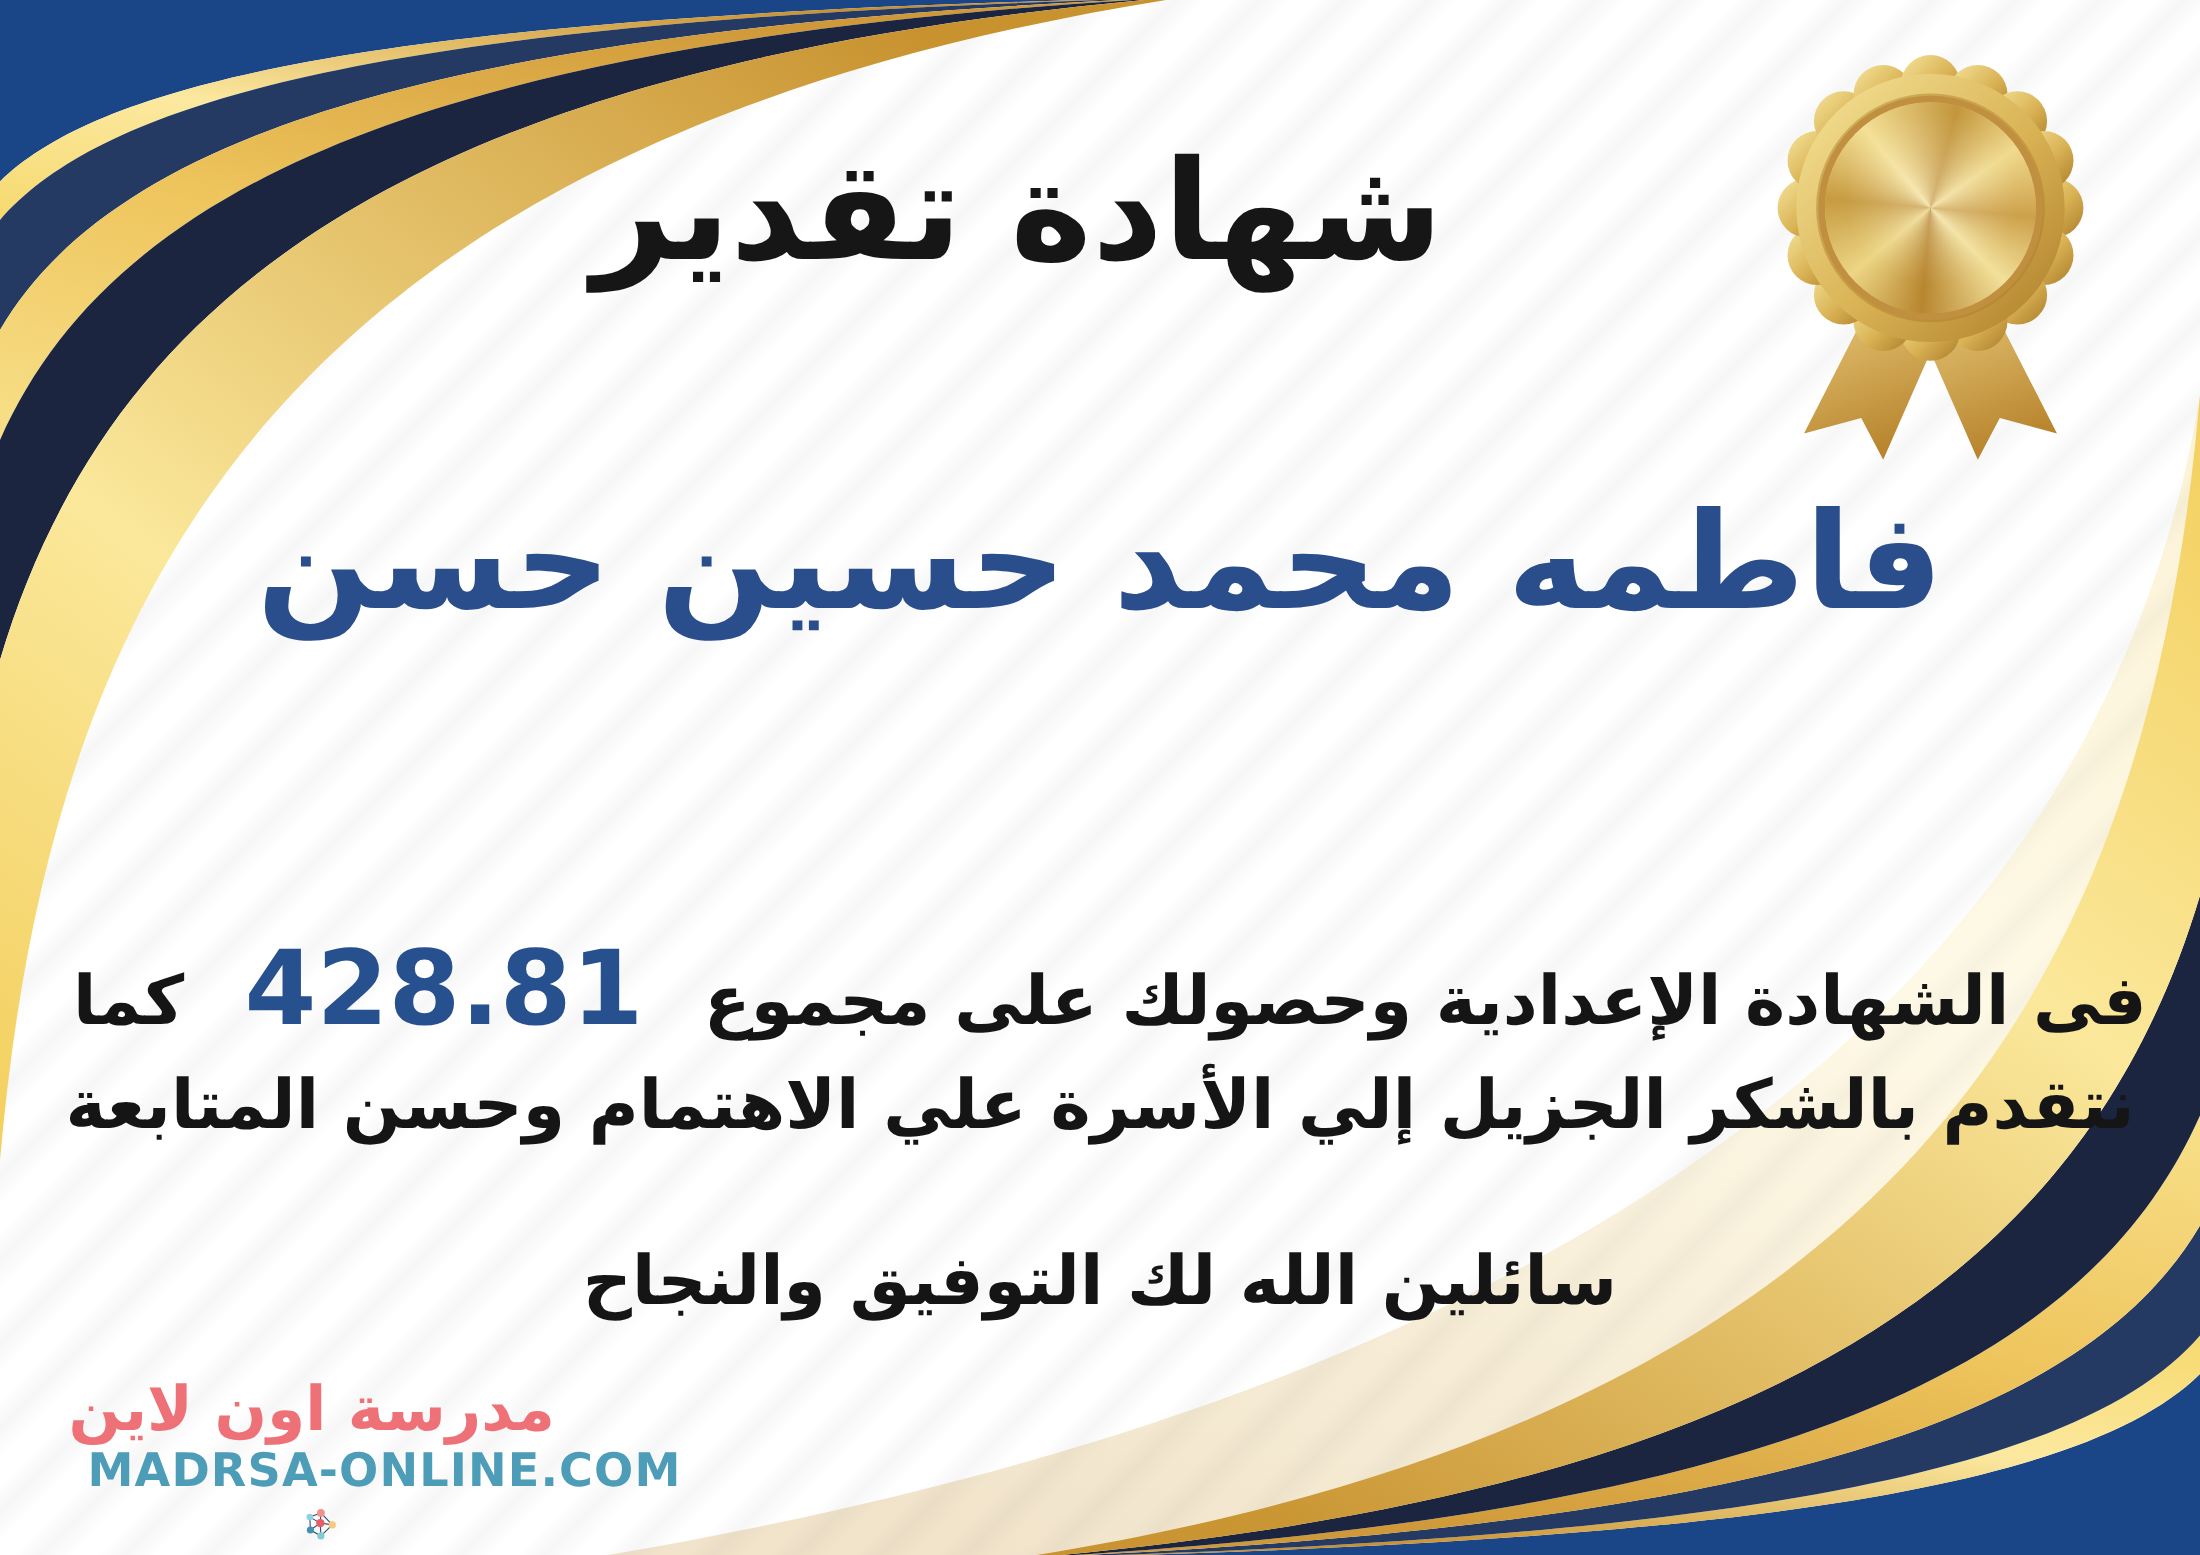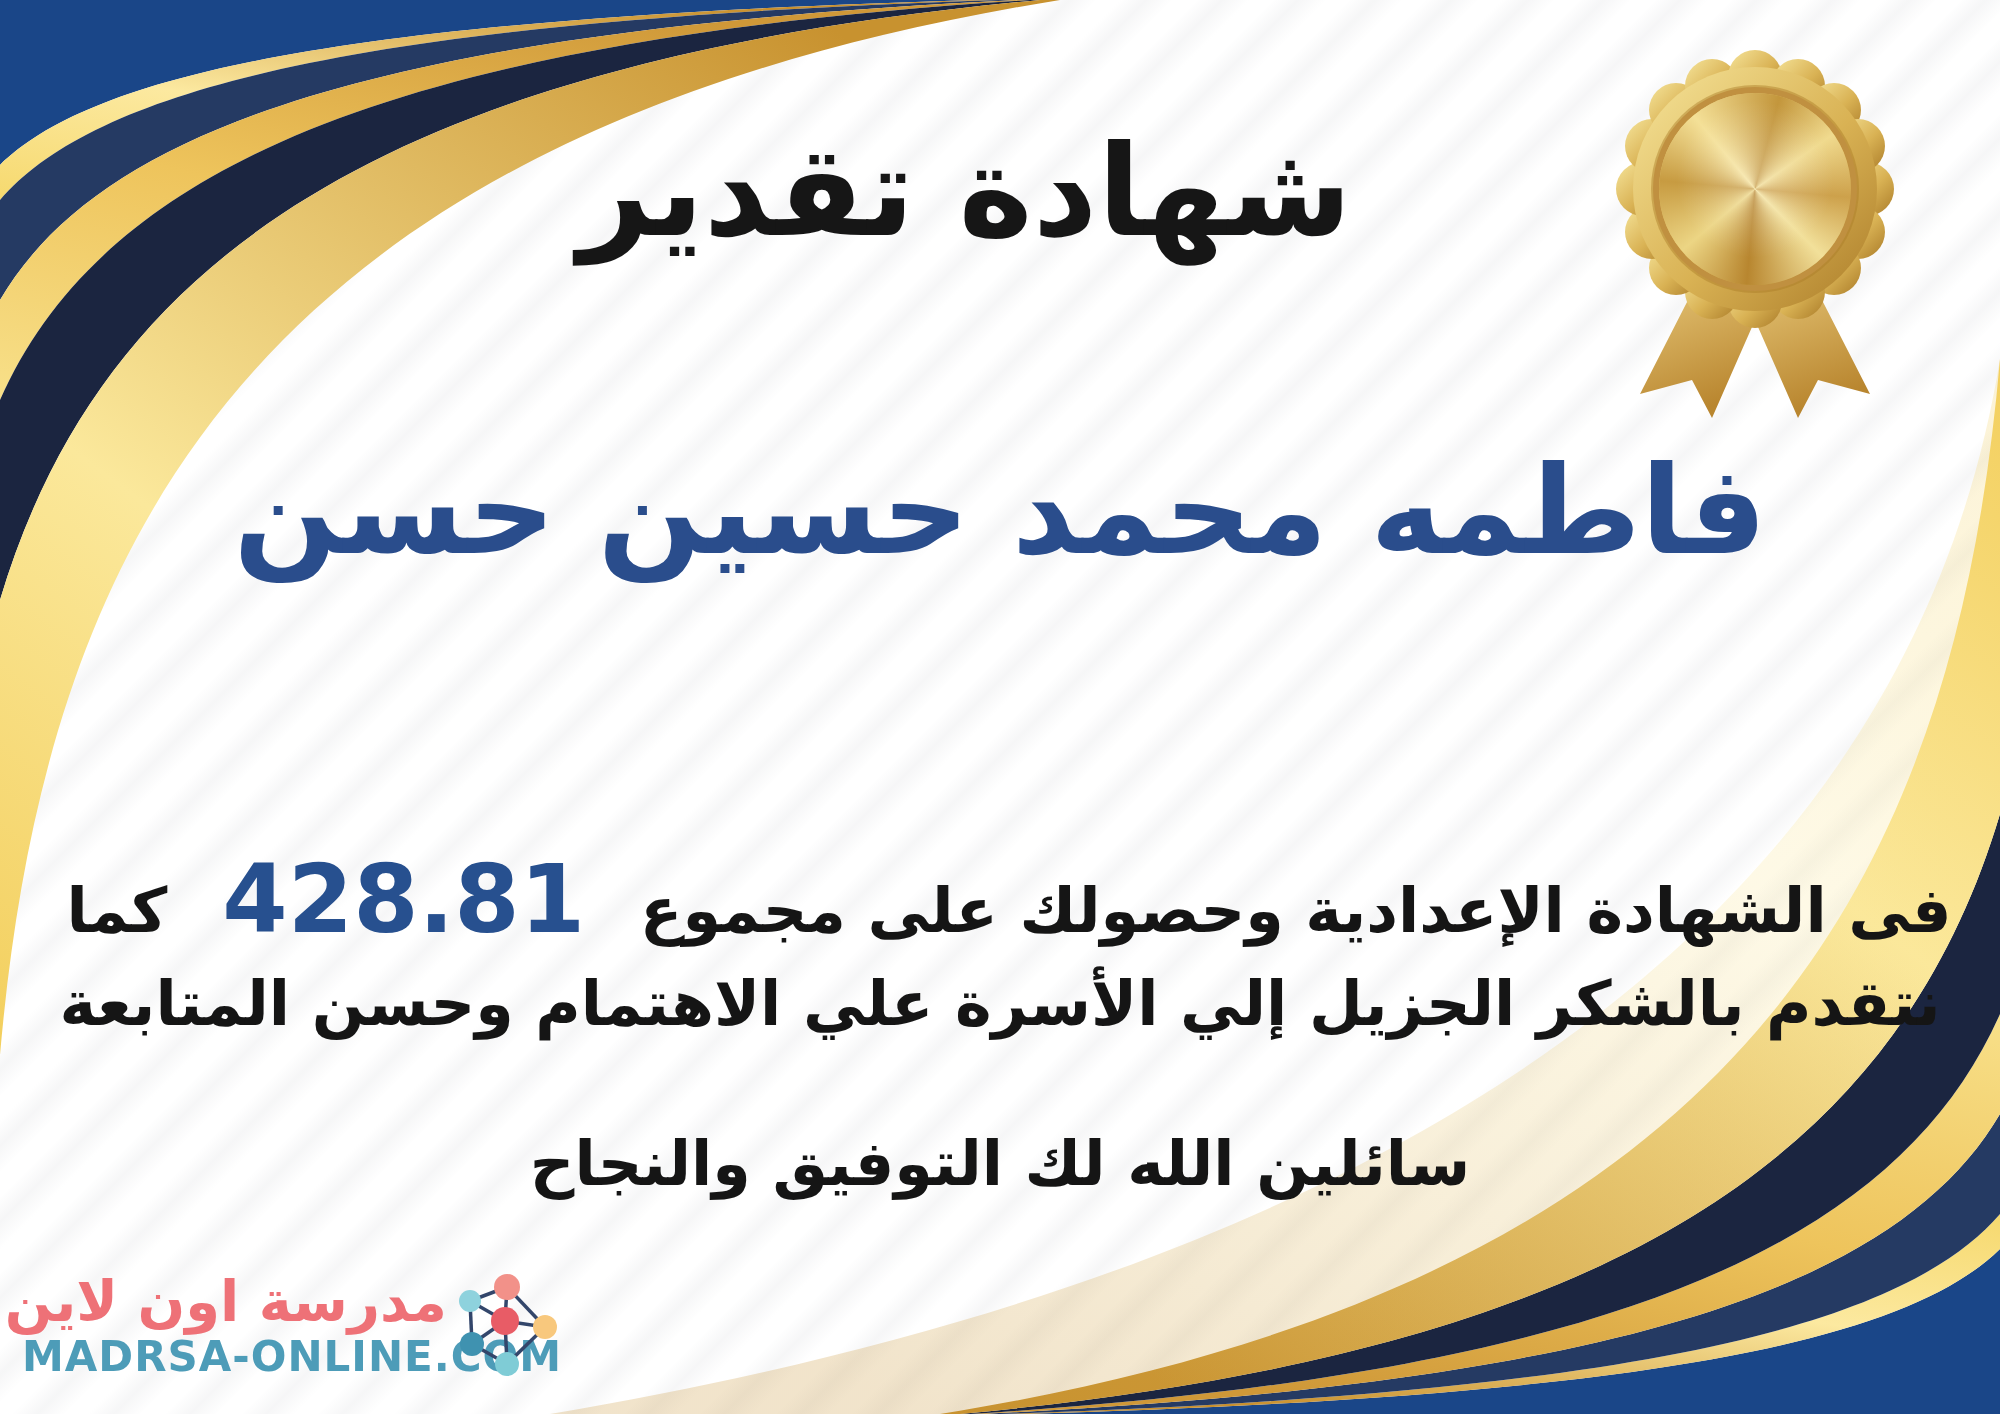--- a/index.html
+++ b/index.html
@@ -16,21 +16,21 @@
         rgba(90,95,110,0.055) 54px);
     font-family:"DejaVu Sans", sans-serif;
   }
   .corners{position:absolute;left:0;top:0;width:2000px;height:1414px;display:block;}
   .abs{position:absolute;}
 
   .title{
     top:118px;left:0;width:1850px;
     text-align:center;
     font-size:126px;font-weight:bold;color:#161616;
-    direction:rtl;white-space:nowrap;padding-left:40px;
+    direction:rtl;white-space:nowrap;
   }
   .student-name{
     top:440px;left:0;width:2000px;
     text-align:center;
     font-size:122px;font-weight:bold;color:#2a4d8c;
     direction:rtl;white-space:nowrap;
   }
   .body-line{
     left:0;width:2000px;text-align:center;
     font-size:62px;font-weight:bold;color:#151515;
@@ -57,21 +57,21 @@
       conic-gradient(from 15deg,
         #c3963c, #f0da8e 40deg, #cda14b 80deg, #f2e09a 120deg,
         #b8862f 170deg, #ecd584 215deg, #c79b41 260deg,
         #f4e097 305deg, #c3963c 360deg);
     box-shadow:0 0 0 6px #c09040, 0 0 0 8px rgba(170,125,40,.45);
   }
 
   
   .logo{
     left:22px;top:1250px;width:540px;height:150px;
-    display:flex;align-items:center;gap:10px;
+    display:flex;align-items:center;gap:10px;flex-direction:column;
   }
   .logo-texts{width:425px;text-align:center;}
   .logo-ar{
     font-size:56px;font-weight:bold;color:#ee7177;
     direction:rtl;line-height:1.15;white-space:nowrap;
   }
   .logo-en{
     font-size:42px;font-weight:bold;color:#4d9cb8;
     letter-spacing:1px;line-height:1.1;white-space:nowrap;
   }

